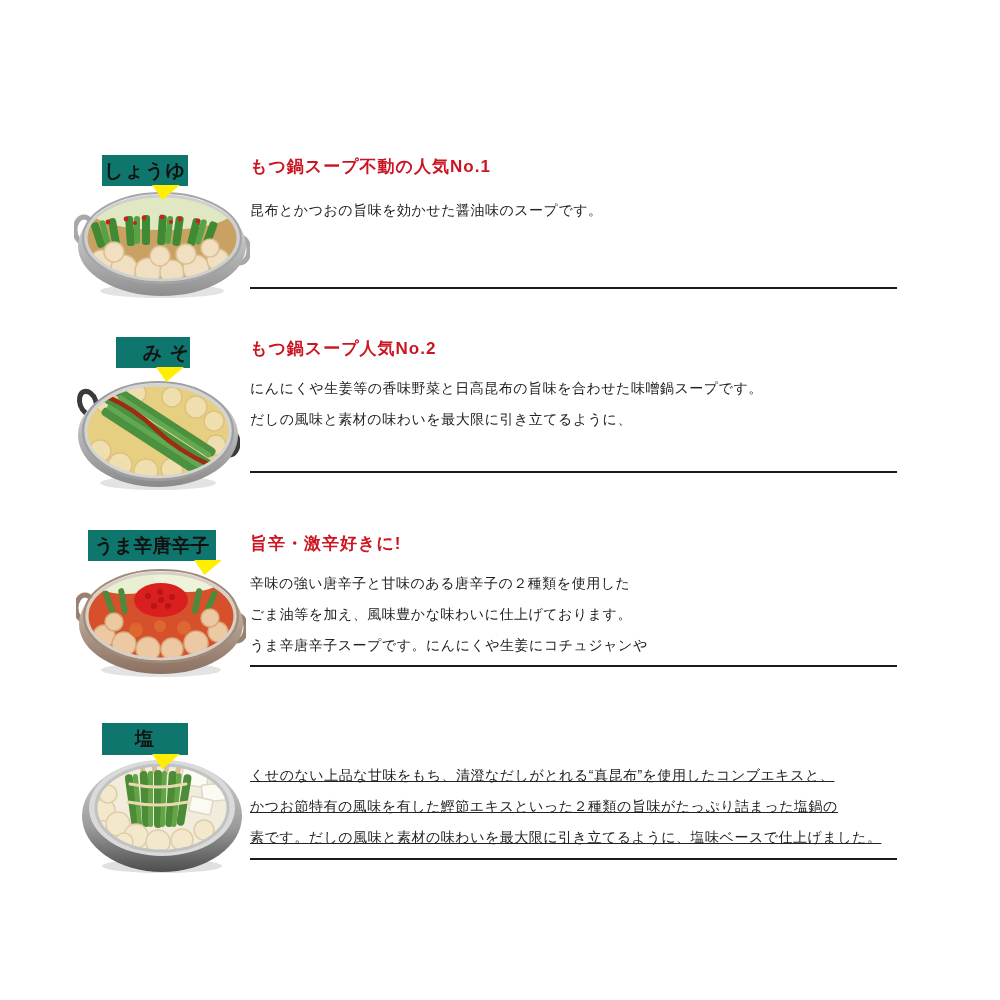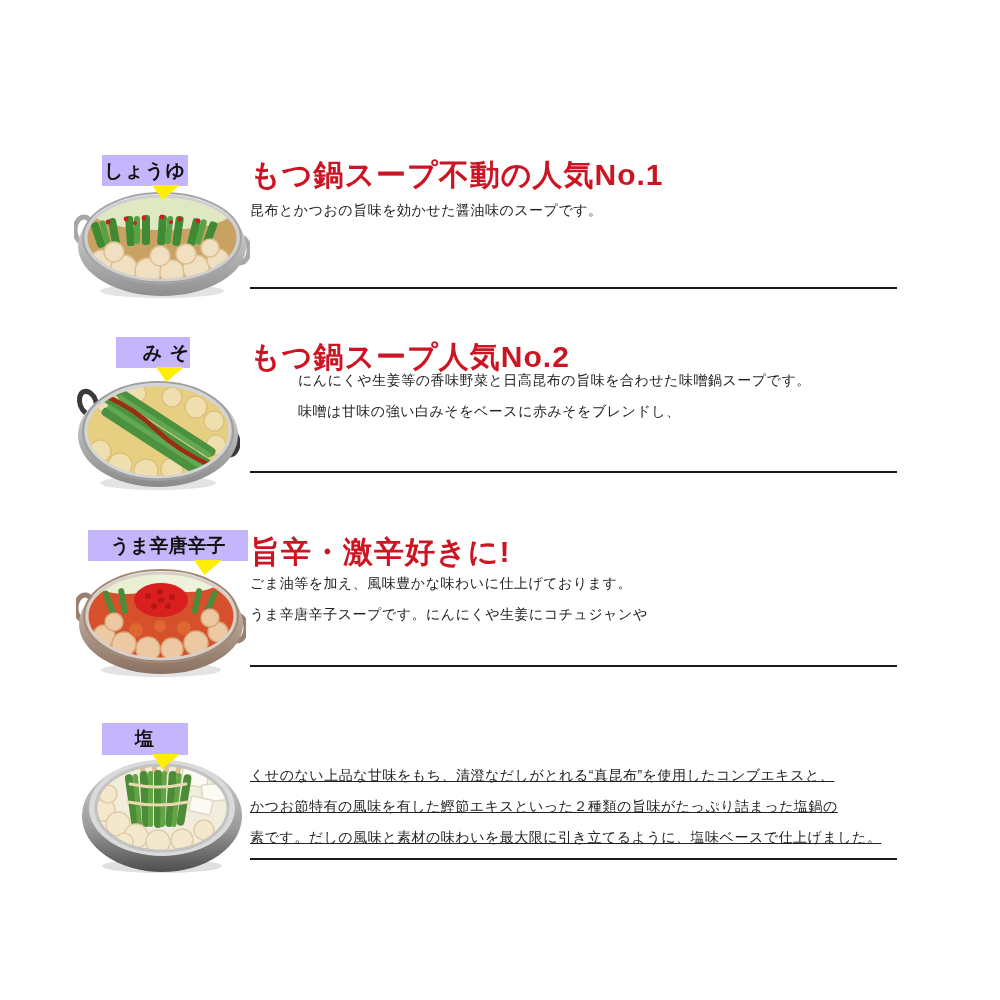--- a/index.html
+++ b/index.html
@@ -1,28 +1,28 @@
 <!DOCTYPE html>
 <html><head>
 <meta charset="utf-8">
 <style>
   * { margin:0; padding:0; box-sizing:border-box; }
   html,body { width:1000px; height:1000px; background:#ffffff; overflow:hidden;
     font-family:"Liberation Sans","DejaVu Sans",sans-serif; }
   .canvas { position:relative; width:1000px; height:1000px; background:#ffffff; }
 
   .section { position:absolute; left:0; width:1000px; }
-  .flavor-label { position:absolute; z-index:2; background:#c4b5fd; color:#111;
+  .flavor-label { position:absolute; z-index:2; background:#0f766e; color:#111;
     font-weight:bold; font-size:19px; letter-spacing:1px; text-align:center;
     display:flex; align-items:center; justify-content:center; height:31px; }
   .flavor-tail { position:absolute; z-index:2; width:34px; height:15px; background:#ffee00;
     clip-path:polygon(18% 0, 100% 0, 48% 100%); }
   .pot { position:absolute; z-index:1; }
   .headline { position:absolute; left:250px; color:#cc1522; font-weight:bold;
-    font-size:30px; letter-spacing:1px; white-space:nowrap; }
+    font-size:17px; letter-spacing:1px; white-space:nowrap; }
   .body-text { position:absolute; left:250px; color:#222222; font-size:14px;
     line-height:31px; letter-spacing:0.5px; white-space:nowrap; }
   .separator { position:absolute; left:250px; width:647px; height:0;
     border-top:2px solid #1a1a1a; }
 </style>
 </head>
 <body>
 
 <div class="canvas">
 
@@ -145,29 +145,29 @@
             <rect x="26" y="62" width="112" height="5" rx="2.5"></rect>
           </g>
           <path d="M20 57 Q 50 52, 80 58 T 146 58" fill="none" stroke="#9e2c12" stroke-width="4.5" stroke-linecap="round"></path>
         </g>
       </g>
       <ellipse cx="82" cy="58" rx="72" ry="46" fill="none" stroke="#d4d4d4" stroke-width="3"></ellipse>
       <ellipse cx="82" cy="58" rx="75" ry="49" fill="none" stroke="#9f9f9f" stroke-width="2"></ellipse>
     </svg>
 
     <div class="headline" style="top:0;">もつ鍋スープ人気No.2</div>
-    <div class="body-text" style="top:28px;margin-left:48px;">
+    <div class="body-text" style="top:36px;">
       <div>にんにくや生姜等の香味野菜と日高昆布の旨味を合わせた味噌鍋スープです。</div>
-      <div>味噌は甘味の強い白みそをベースに赤みそをブレンドし、</div>
+      <div>だしの風味と素材の味わいを最大限に引き立てるように、</div>
     </div>
     <div class="separator" style="top:134px;"></div>
   </div>
 
   <div class="section" style="top:530px; height:193px;">
-    <div class="flavor-label" style="left:88px; top:0; width:160px; letter-spacing:0;align-items:center;">
+    <div class="flavor-label" style="left:88px; top:0; width:128px; letter-spacing:0;align-items:center;">
       <span>うま辛唐辛子</span>
     </div>
     <div class="flavor-tail" style="left:188px; top:30px;"></div>
 
     <svg class="pot" style="left:76px; top:34px;" width="170" height="118" viewBox="0 0 170 118">
       <defs>
         <linearGradient id="m3" x1="0" y1="0" x2="0" y2="1">
           <stop offset="0" stop-color="#ded3c8"></stop>
             <stop offset="1" stop-color="#8a7060"></stop>
         </linearGradient>
@@ -213,20 +213,21 @@
             <circle cx="108" cy="64" r="7"></circle>
             <circle cx="84" cy="62" r="6"></circle>
         </g>
       </g>
       <ellipse cx="85" cy="52" rx="74" ry="43" fill="none" stroke="#d8cfc6" stroke-width="3"></ellipse>
       <ellipse cx="85" cy="52" rx="77" ry="46" fill="none" stroke="#a08a78" stroke-width="2"></ellipse>
     </svg>
 
     <div class="headline" style="top:2px;">旨辛・激辛好きに!</div>
     <div class="body-text" style="top:38px;">
+      <div>辛味の強い唐辛子と甘味のある唐辛子の２種類を使用した</div>
       <div>ごま油等を加え、風味豊かな味わいに仕上げております。</div>
       <div>うま辛唐辛子スープです。にんにくや生姜にコチュジャンや</div>
     </div>
     <div class="separator" style="top:135px;"></div>
   </div>
 
   <div class="section" style="top:723px; height:193px;">
     <div class="flavor-label" style="left:102px; top:0; width:86px; height:32px;">
       <span>塩</span>
     </div>

